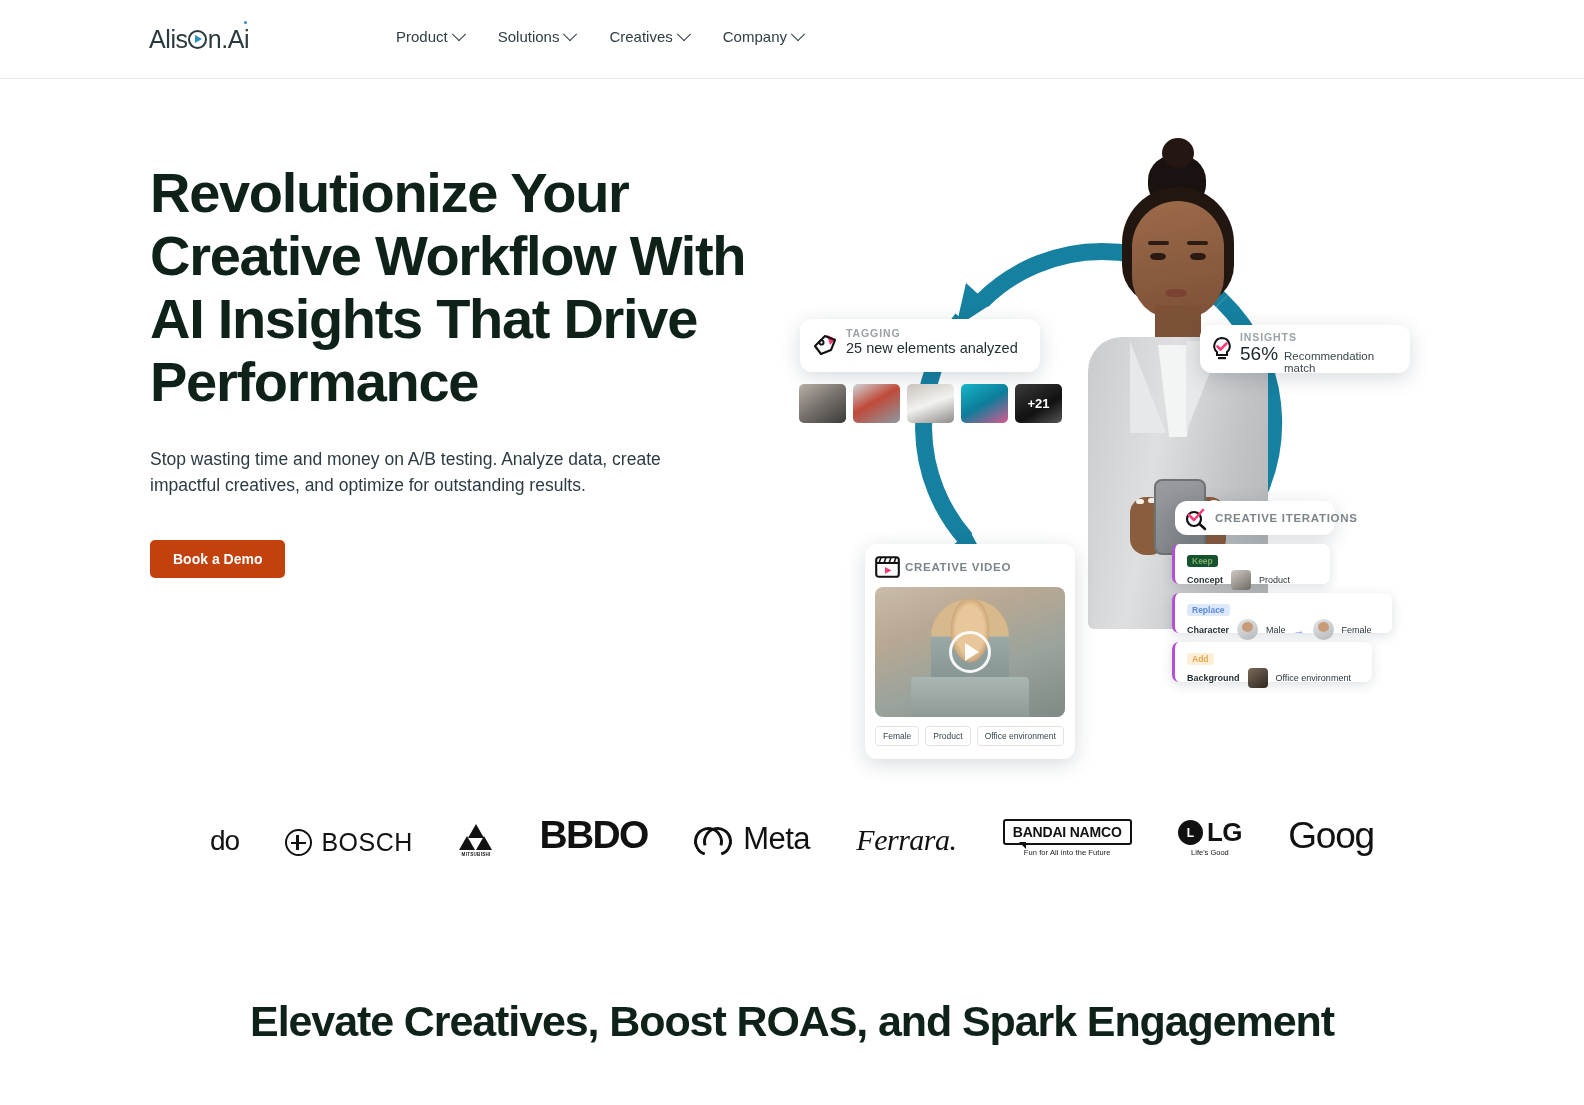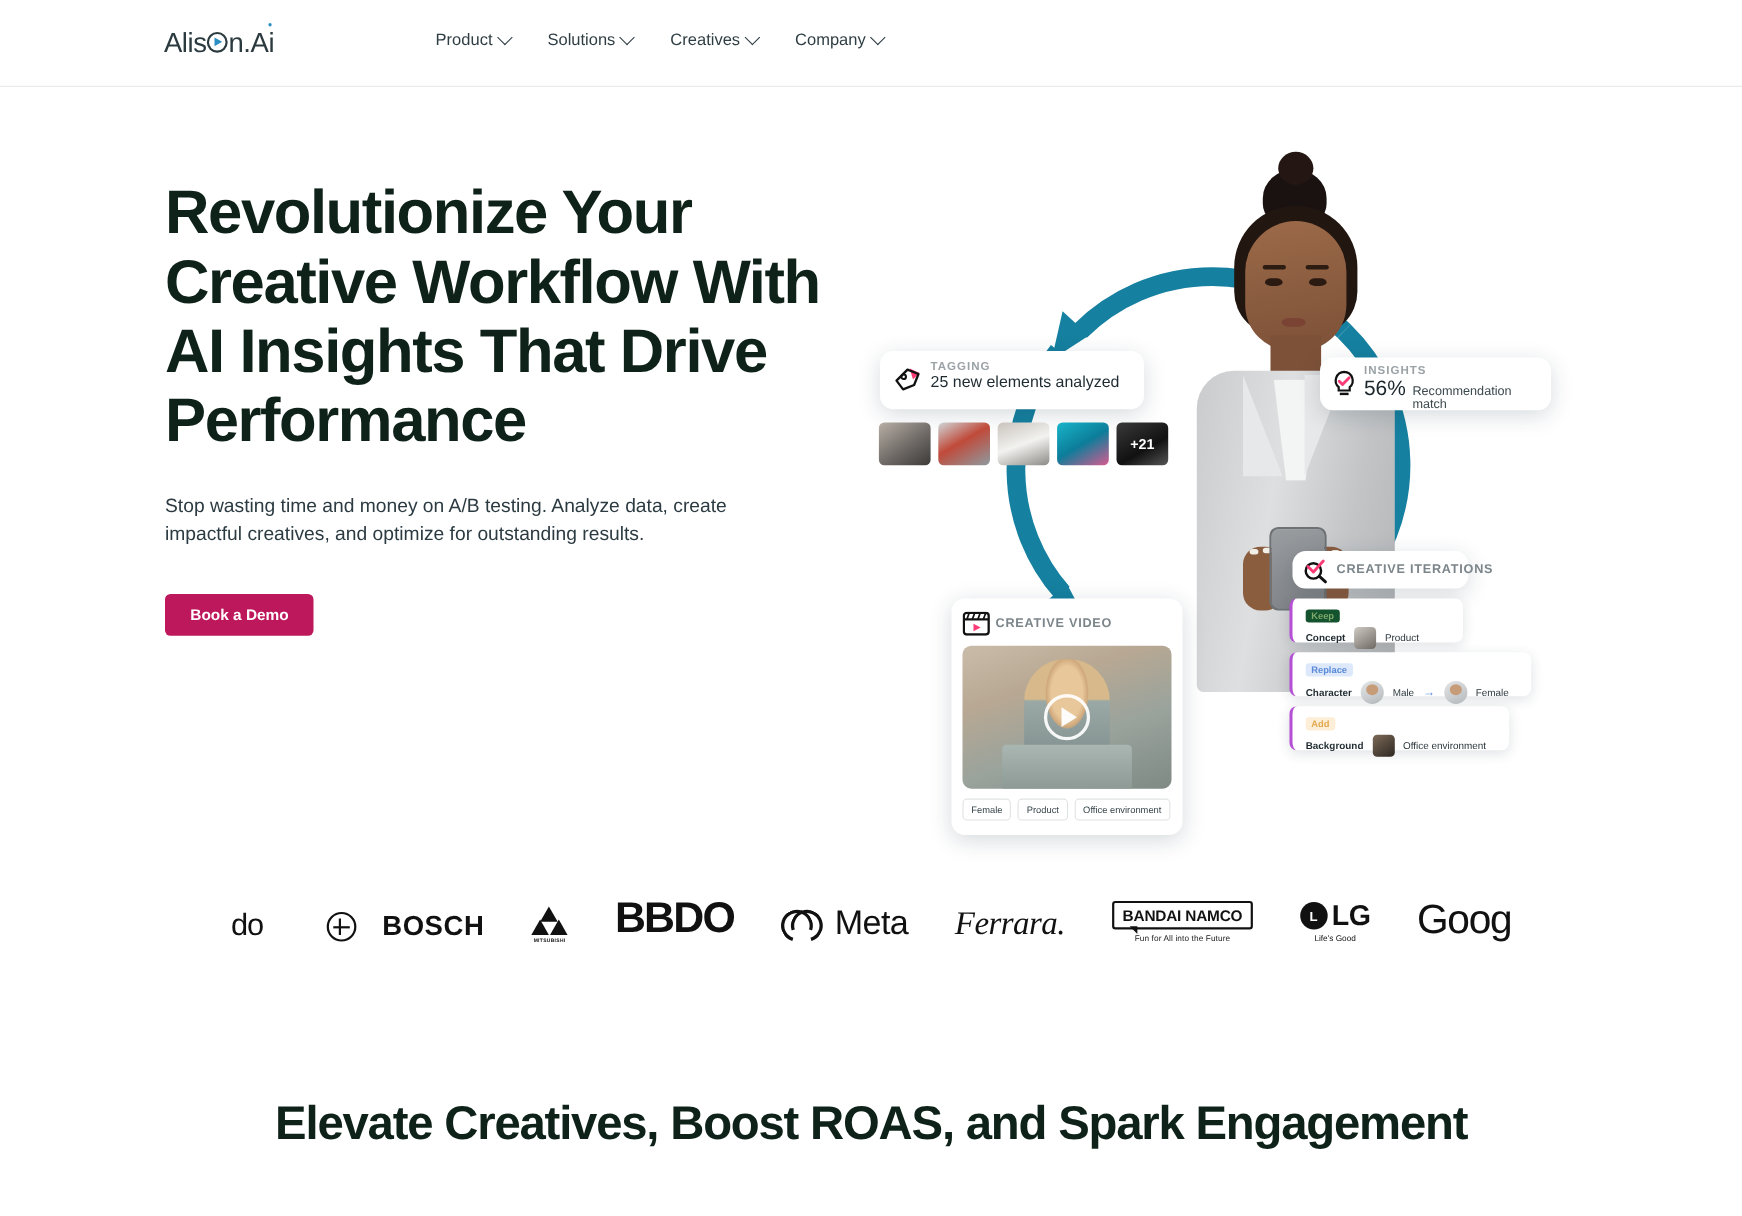--- a/index.html
+++ b/index.html
@@ -129,21 +129,21 @@
     margin-top: 33px;
     font-size: 17.5px;
     line-height: 26px;
     color: #2c3b42;
     width: 570px;
   }
   .btn-demo {
     margin-top: 42px;
     height: 38px;
     padding: 0 23px;
-    background: #be185d;
+    background: #c2410c;
     color: #fff;
     border: none;
     border-radius: 5px;
     font-size: 14px;
     font-weight: bold;
     font-family: "Liberation Sans", sans-serif;
     cursor: pointer;
   }
 
   
@@ -355,21 +355,21 @@
   .bosch-mark {
     width: 27px; height: 27px; border-radius: 50%;
     border: 2.3px solid #111; position: relative;
   }
   .bosch-mark::after {
     content:""; position:absolute; left:4px; top:10.5px; width:15px; height:2.4px; background:#111;
   }
   .bosch-mark::before {
     content:""; position:absolute; left:9px; top:4px; width:2.4px; height:15px; background:#111; transform: rotate(0deg);
   }
-  .bn-bosch span { font-size: 25px; font-weight: bold; letter-spacing: .5px; margin-left: 15px; }
+  .bn-bosch span { font-size: 25px; font-weight: normal; letter-spacing: .5px; }
   .bn-mitsu { display:flex; flex-direction:column; align-items:center; gap:2px; }
   .mitsu-mark { position: relative; width: 34px; height: 26px; }
   .mitsu-d {
     position: absolute; width: 0; height: 0;
     border-left: 8.5px solid transparent; border-right: 8.5px solid transparent;
     border-bottom: 14px solid #111;
   }
   .mitsu-d.a { left: 8.5px; top: 0; }
   .mitsu-d.b { left: 0px;  top: 12px; }
   .mitsu-d.c { left: 17px; top: 12px; }

